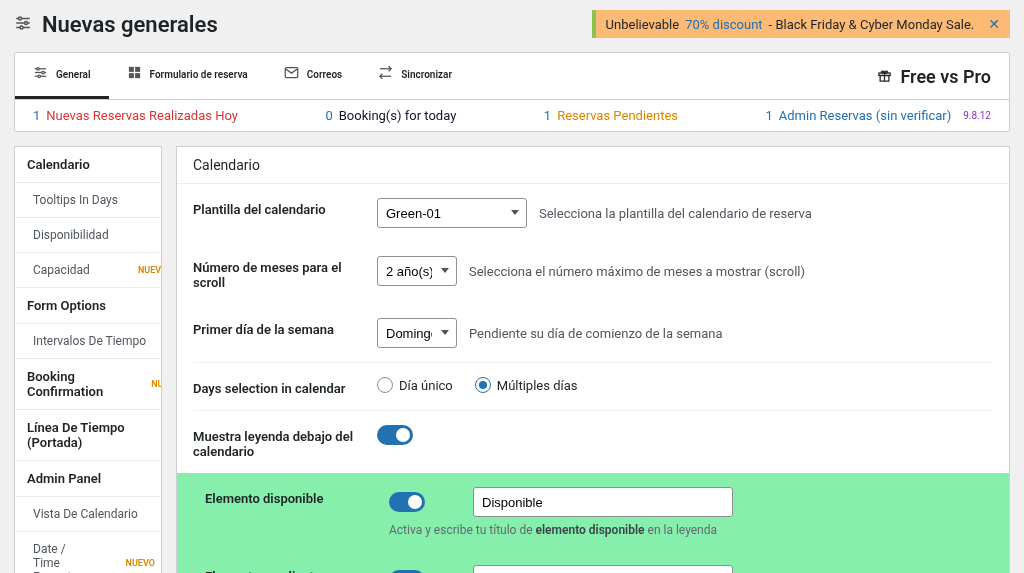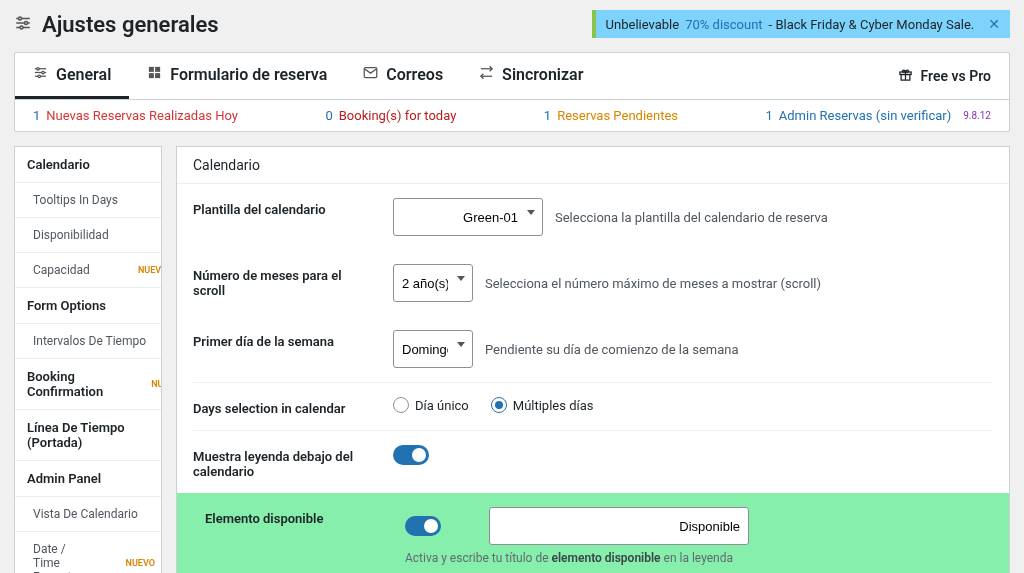--- a/index.html
+++ b/index.html
@@ -2,67 +2,67 @@
 <html><head>
 <meta charset="utf-8">
 <style>
 * { box-sizing: border-box; margin: 0; padding: 0; }
 body { font-family: -apple-system, BlinkMacSystemFont, "Segoe UI", Roboto, sans-serif; font-size: 13px; color: #1d2327; background: #f0f0f1; width: 1024px; height: 573px; overflow: hidden; }
 
 .topbar { display: flex; align-items: center; justify-content: space-between; padding: 10px 14px 8px 14px; }
 .topbar-left { display: flex; align-items: center; gap: 10px; }
 .topbar-left .icon { color: #555; }
 .topbar h1 { font-size: 22px; font-weight: 600; }
-.banner { display: flex; align-items: center; gap: 6px; background: #7dd3fc; border-left: 4px solid #8bc34a; padding: 6px 10px; font-size: 13px; }
+.banner { display: flex; align-items: center; gap: 6px; background: #fdba74; border-left: 4px solid #8bc34a; padding: 6px 10px; font-size: 13px; }
 .banner .link { color: #2271b1; }
 .banner .close { color: #2271b1; cursor: pointer; margin-left: 8px; font-size: 14px; }
 
 .container { padding: 0 14px 14px 14px; }
 
 .tabs-card { background: #fff; border: 1px solid #ccd0d4; border-radius: 2px; margin-top: 6px; }
 .tabs-row { display: flex; align-items: center; justify-content: space-between; border-bottom: 1px solid #ccd0d4; }
 .tabs { display: flex; }
-.tab { display: flex; align-items: center; gap: 8px; padding: 12px 18px; font-size: 16px; font-weight: 600; color: #1d2327; cursor: pointer; border-bottom: 3px solid transparent; }
+.tab { display: flex; align-items: center; gap: 8px; padding: 12px 18px; font-size: 10px; font-weight: 600; color: #1d2327; cursor: pointer; border-bottom: 3px solid transparent; }
 .tab.active { border-bottom-color: #1d2327; }
 .tab-icon { color: #555; font-size: 15px; }
-.free-pro { display: flex; align-items: center; gap: 8px; padding: 0 18px; font-weight: 600; font-size: 14px; }
+.free-pro { display: flex; align-items: center; gap: 8px; padding: 0 18px; font-weight: 600; font-size: 18px; }
 
 .stats-row { display: flex; align-items: center; padding: 8px 18px; gap: 12px; font-size: 13px; }
 .stat { display: flex; align-items: center; gap: 6px; }
 .stat .num { color: #2271b1; font-weight: 400; }
 .stat .lbl.red { color: #d63638; }
-.stat .lbl.green { color: #b91c1c; }
+.stat .lbl.green { color: #0f172a; }
 .stat .lbl.orange { color: #d98500; }
 .stat .lbl.blue { color: #2271b1; }
 .version { margin-left: auto; color: #8c2eb5; font-size: 10px; }
 
 .main { display: flex; gap: 14px; margin-top: 14px; }
 .sidebar { width: 148px; background: #fff; border: 1px solid #ccd0d4; padding: 0; height: 444px; overflow: hidden; }
 .side-item { padding: 10px 12px; font-size: 13px; border-bottom: 1px solid #eee; display: flex; justify-content: space-between; align-items: center; cursor: pointer; }
 .side-item.head { font-weight: 600; color: #1d2327; }
 .side-item.sub { font-weight: 400; color: #50575e; padding-left: 18px; font-size: 12px; }
 .side-item.active { }
 .nuevo { color: #d98500; font-size: 9px; font-weight: 600; text-transform: uppercase; padding-left: 48px; }
 
 .content { flex: 1; background: #fff; border: 1px solid #ccd0d4; height: 444px; overflow-y: auto; }
 .content-header { padding: 10px 16px; border-bottom: 1px solid #eee; font-size: 14px; }
 .content-body { padding: 0 16px; }
 
-.field-row { display: flex; align-items: flex-start; padding: 14px 0; border-bottom: 1px solid #f0f0f1; gap: 20px; }
+.field-row { display: flex; align-items: flex-start; padding: 14px 0; border-bottom: 1px solid #f0f0f1; gap: 4px; }
 .field-row.no-border { border-bottom: none; }
 .field-row.sub-row { background: #86efac; margin: 0 -16px; padding: 14px 28px; border-bottom: none; }
 .field-label { width: 180px; font-weight: 600; font-size: 13px; flex-shrink: 0; padding-top: 4px; }
 .field-control { flex: 1; display: flex; align-items: center; gap: 12px; }
 .field-col { flex: 1; }
 .field-col .ctrl-line { display: flex; align-items: center; gap: 12px; }
 .field-help { color: #50575e; font-size: 13px; }
 .field-help-sm { color: #646970; font-size: 12px; margin-top: 6px; }
 .field-help-sm b { font-weight: 600; color: #3c434a; }
 
-select, input[type=text] { border: 1px solid #8c8f94; border-radius: 3px; padding: 4px 24px 4px 8px; font-size: 13px; background: #fff; height: 38px; appearance: none; text-align: right; }
+select, input[type=text] { border: 1px solid #8c8f94; border-radius: 3px; padding: 4px 24px 4px 8px; font-size: 13px; background: #fff; height: 30px; appearance: none; }
 .select-wrap { position: relative; display: inline-block; }
 .select-wrap::after { content: ""; position: absolute; right: 8px; top: 12px; border-left: 4px solid transparent; border-right: 4px solid transparent; border-top: 5px solid #555; pointer-events: none; }
 .select-lg { width: 150px; }
 .select-sm { width: 80px; }
 
 .radio-group { display: flex; gap: 22px; align-items: center; }
 .radio-opt { display: flex; align-items: center; gap: 6px; font-size: 13px; }
 .radio-circ { width: 16px; height: 16px; border: 1px solid #8c8f94; border-radius: 50%; display: flex; align-items: center; justify-content: center; }
 .radio-circ.checked { border-color: #2271b1; }
 .radio-circ.checked::after { content: ""; width: 8px; height: 8px; background: #2271b1; border-radius: 50%; }
@@ -80,21 +80,21 @@
     <span class="icon">
       <svg width="18" height="18" viewBox="0 0 24 24" fill="none" stroke="currentColor" stroke-width="2">
           <line x1="3" y1="6" x2="21" y2="6"></line>
           <line x1="3" y1="12" x2="21" y2="12"></line>
           <line x1="3" y1="18" x2="21" y2="18"></line>
           <circle cx="8" cy="6" r="2" fill="#f0f0f1"></circle>
           <circle cx="16" cy="12" r="2" fill="#f0f0f1"></circle>
           <circle cx="10" cy="18" r="2" fill="#f0f0f1"></circle>
         </svg>
     </span>
-    <h1>Ajustes generales</h1>
+    <h1>Nuevas generales</h1>
   </div>
   <div class="banner">
     <span>Unbelievable</span>
     <span class="link">70% discount</span>
     <span>- Black Friday &amp; Cyber Monday Sale.</span>
     <span class="close">✕</span>
   </div>
 </div>
 
 <div class="container">

